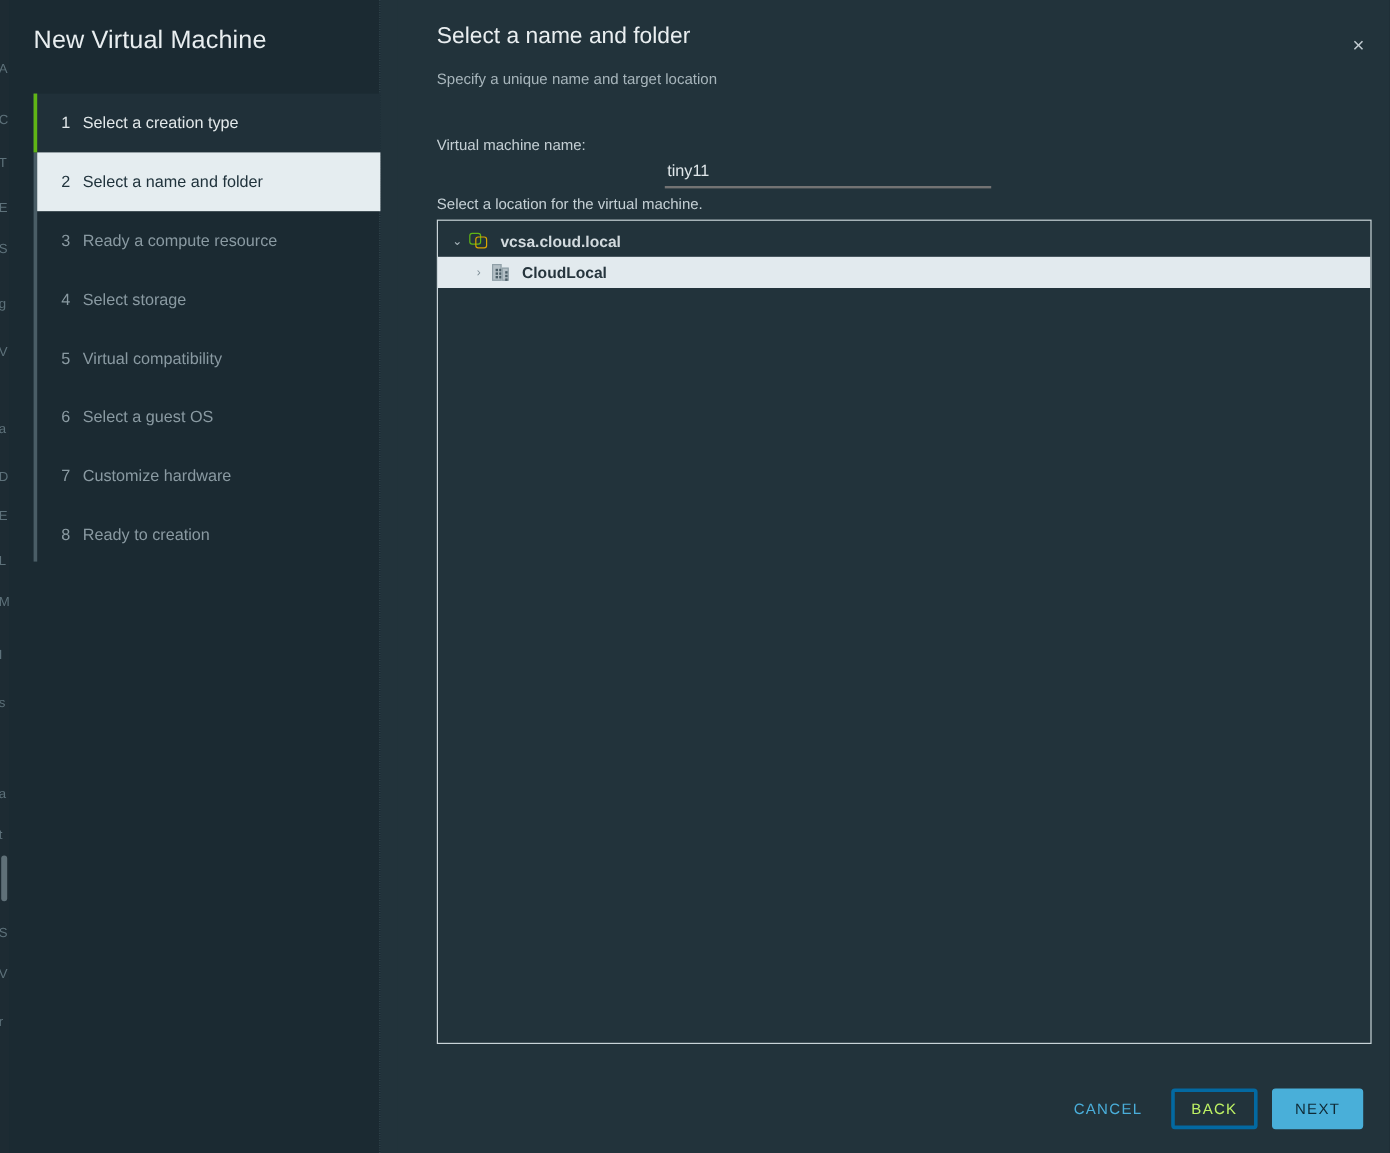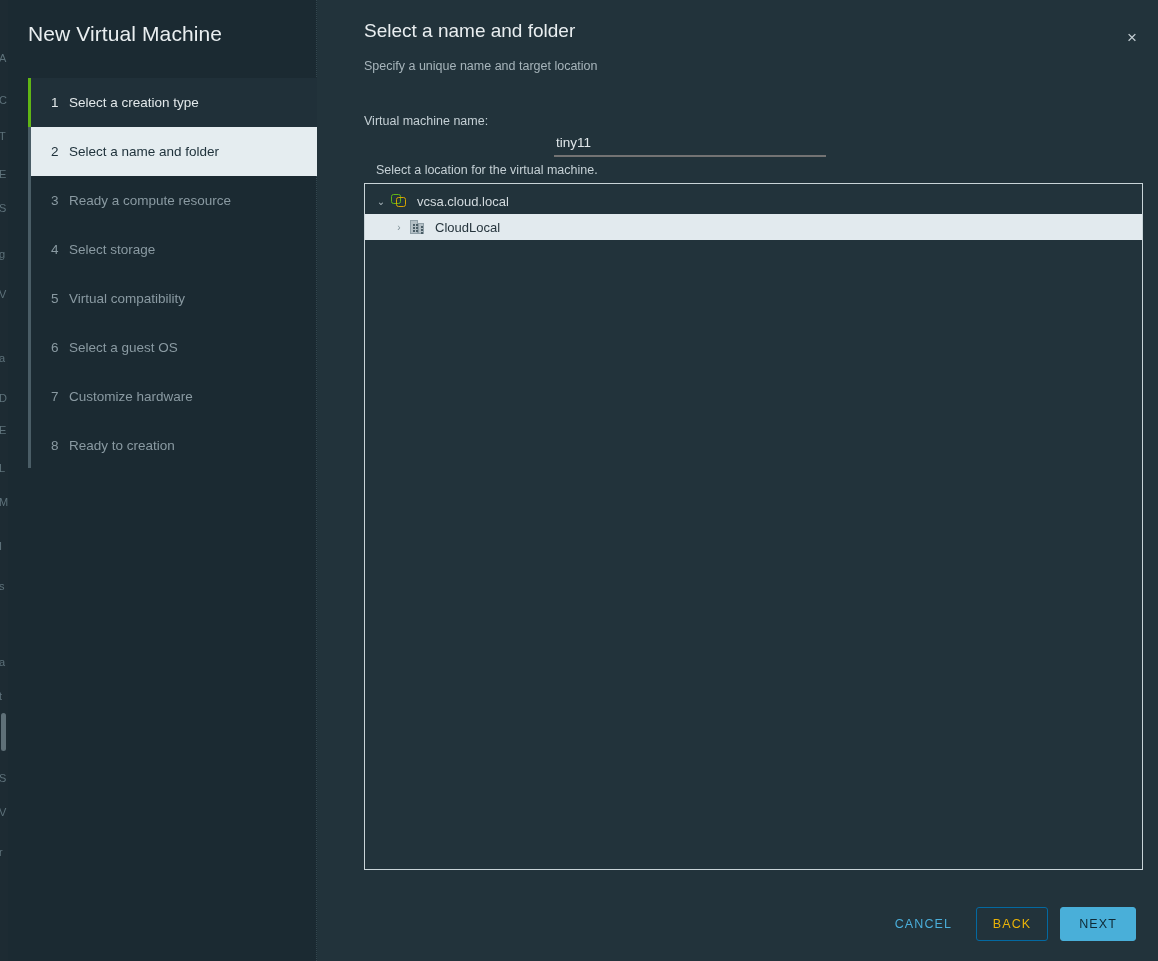--- a/index.html
+++ b/index.html
@@ -173,21 +173,20 @@
     caret-color: #dfe6e9;
     margin-top: 22px;
   }
 
   
   #tree-label {
     position: absolute;
     left: 33px; top: 163px;
     font-size: 12.5px;
     color: #c5d0d5;
-    margin-left: 12px;
   }
   #tree-panel {
     position: absolute;
     left: 33px; top: 183px;
     width: 779px;
     height: 687px;
     border: 1px solid #c9d4d8;
     background: #22333b;
     overflow: hidden;
   }
@@ -215,21 +214,21 @@
     justify-content: center;
     color: #a8b5bb;
     font-size: 10px;
   }
   .node-icon {
     width: 18px; height: 16px;
     flex: 0 0 18px;
     margin-right: 8px;
     position: relative;
   }
-  .node-label { white-space: nowrap; }
+  .node-label { white-space: nowrap; font-weight: bold; }
 
   
   .vc-icon .sq {
     position: absolute;
     width: 10px; height: 10px;
     border-radius: 2.5px;
   }
   .vc-icon .sq-green {
     left: 0; top: 1px;
     border: 1.6px solid #60b515;
@@ -273,22 +272,22 @@
     border-radius: 3px;
   }
   .btn-flat {
     background: transparent;
     border: none;
     color: #4aaeda;
     padding: 0 12px;
   }
   .btn-outline {
     background: transparent;
-    border: 1px solid #0369a1;
-    color: #eab308;
+    border: 3px solid #0369a1;
+    color: #bef264;
     width: 72px;
   }
   .btn-primary {
     background: #49afd9;
     border: 1px solid #49afd9;
     color: #0f2a36;
     width: 76px;
   }
 </style>
 </head>

